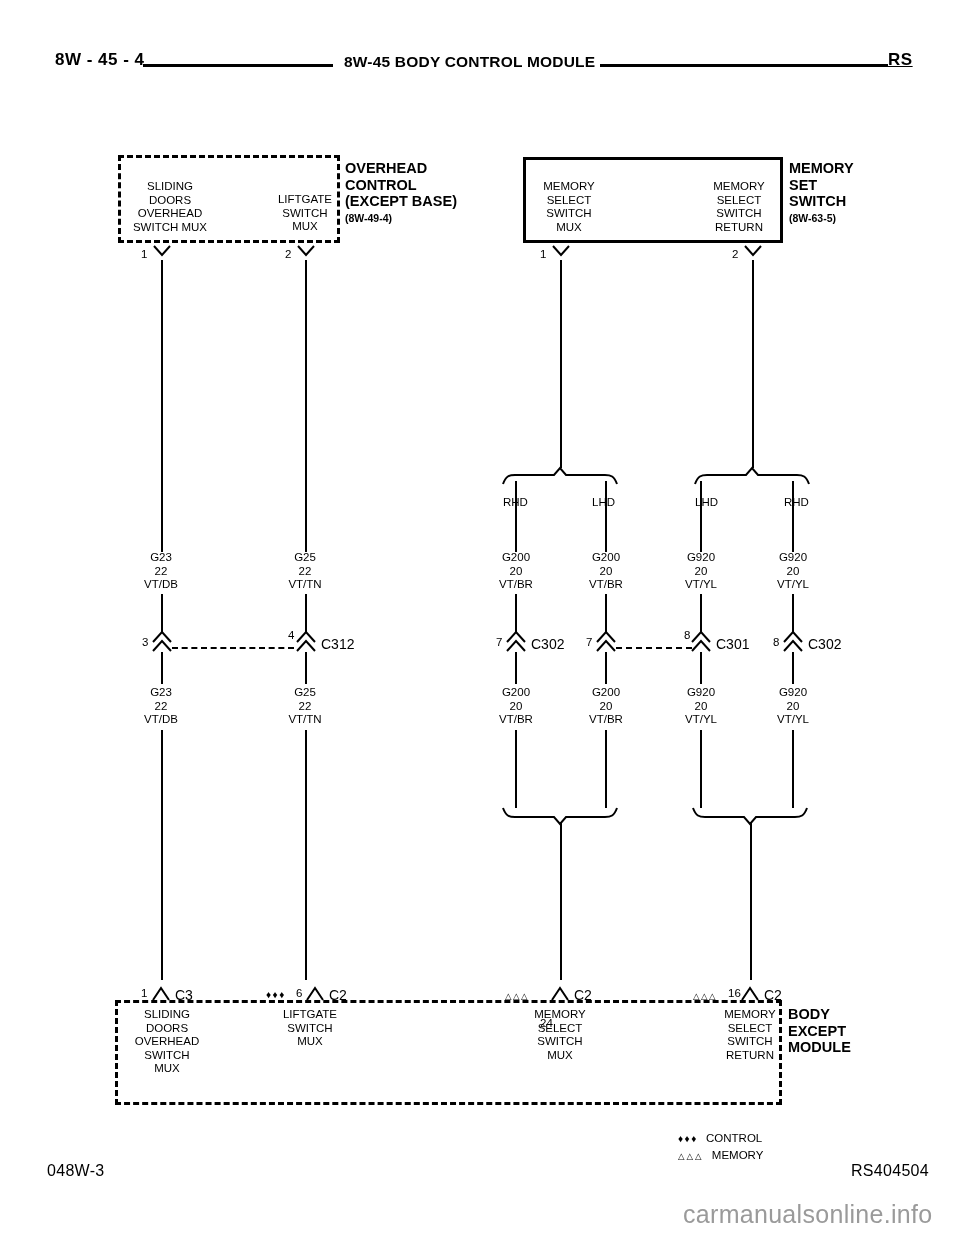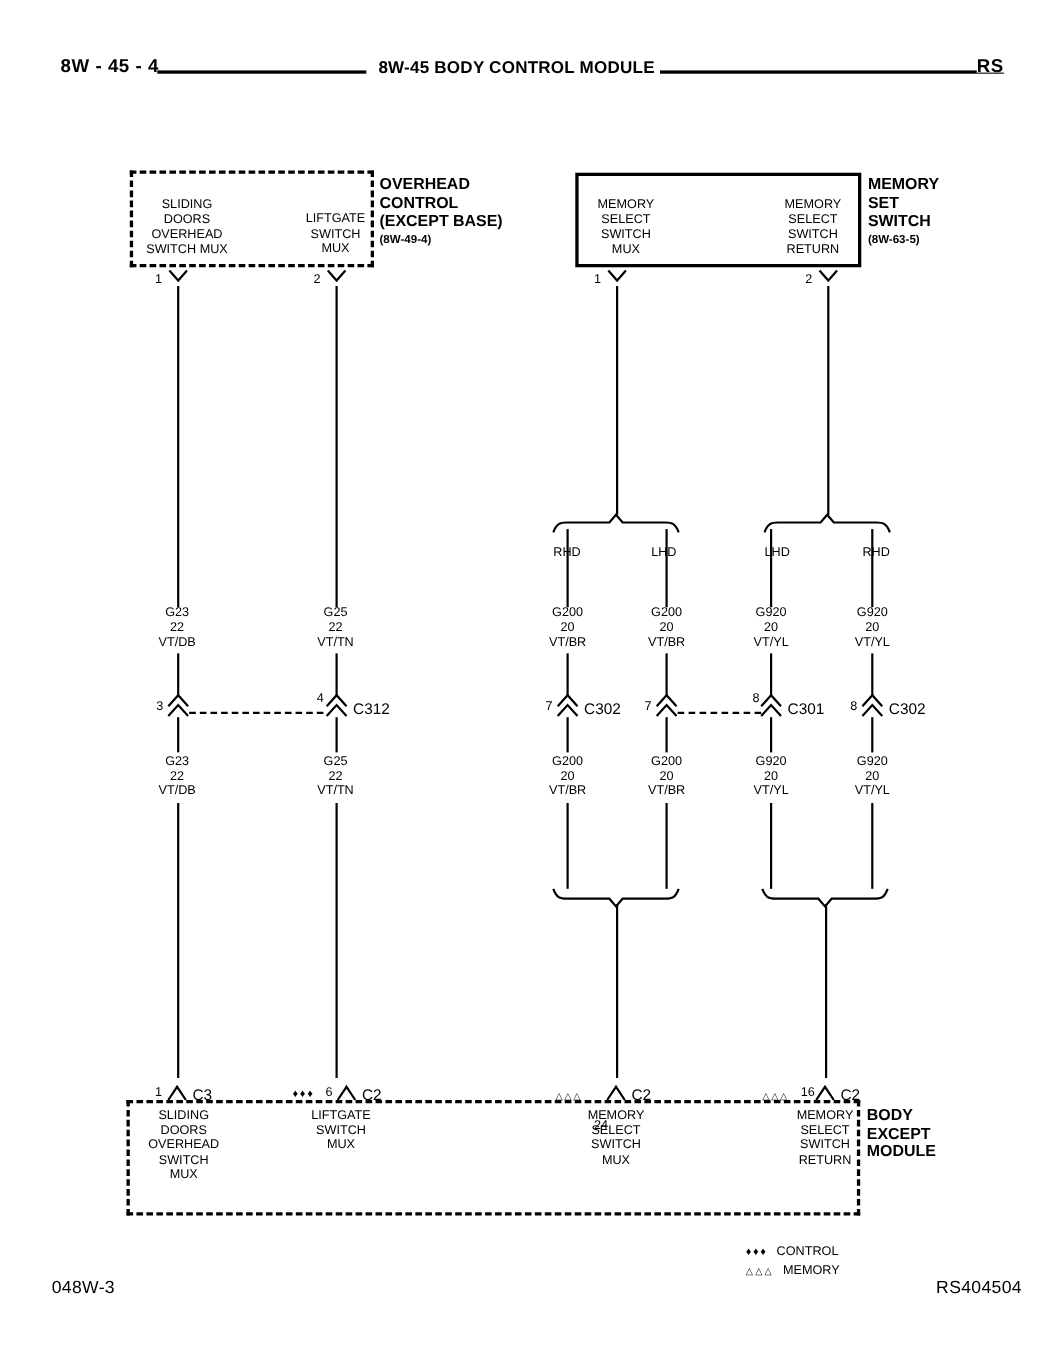--- a/index.html
+++ b/index.html
@@ -451,14 +451,15 @@
     <span style="margin-left:5px;">CONTROL</span>
   </div>
   <div class="abs legend-row" style="left:678px; top:1148px;">
     <span class="opt-mark tri" style="letter-spacing:2px;">△△△</span>
     <span style="margin-left:5px;">MEMORY</span>
   </div>
 
   <div class="abs footer-txt" style="left:47px; top:1162px;">048W-3</div>
   <div class="abs footer-txt" style="left:851px; top:1162px;">RS404504</div>
 
+  <div class="abs" id="watermark" style="left:683px; top:1200px;">carmanualsonline.info</div>
 
 </div>
 
 </body></html>

